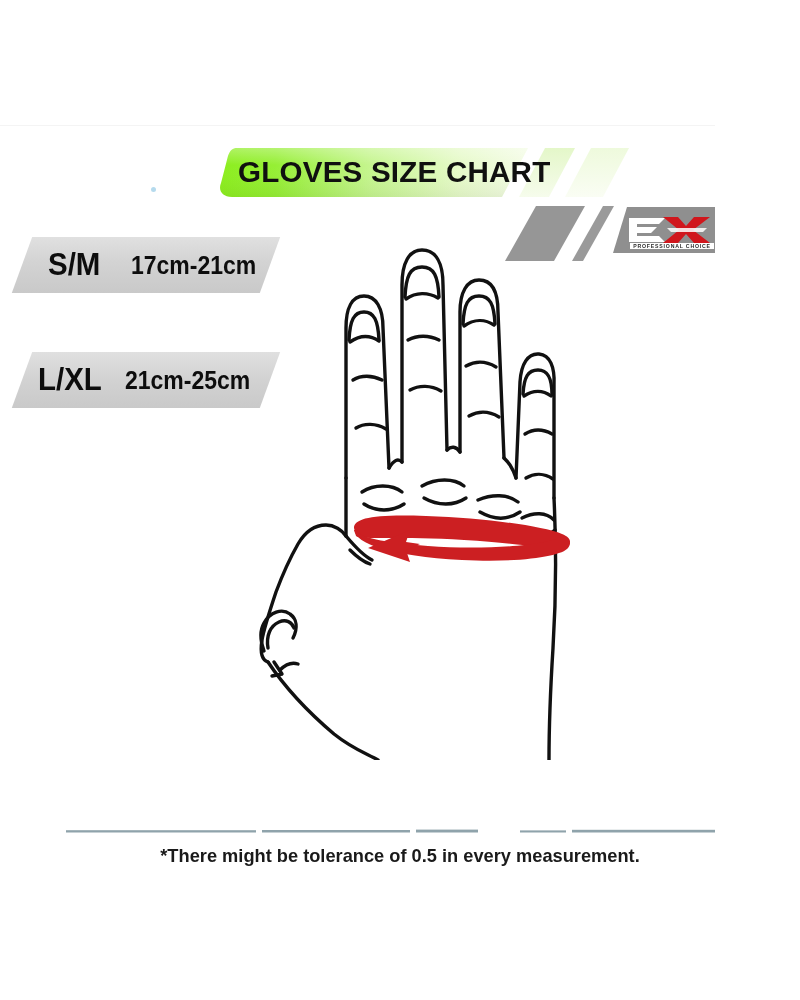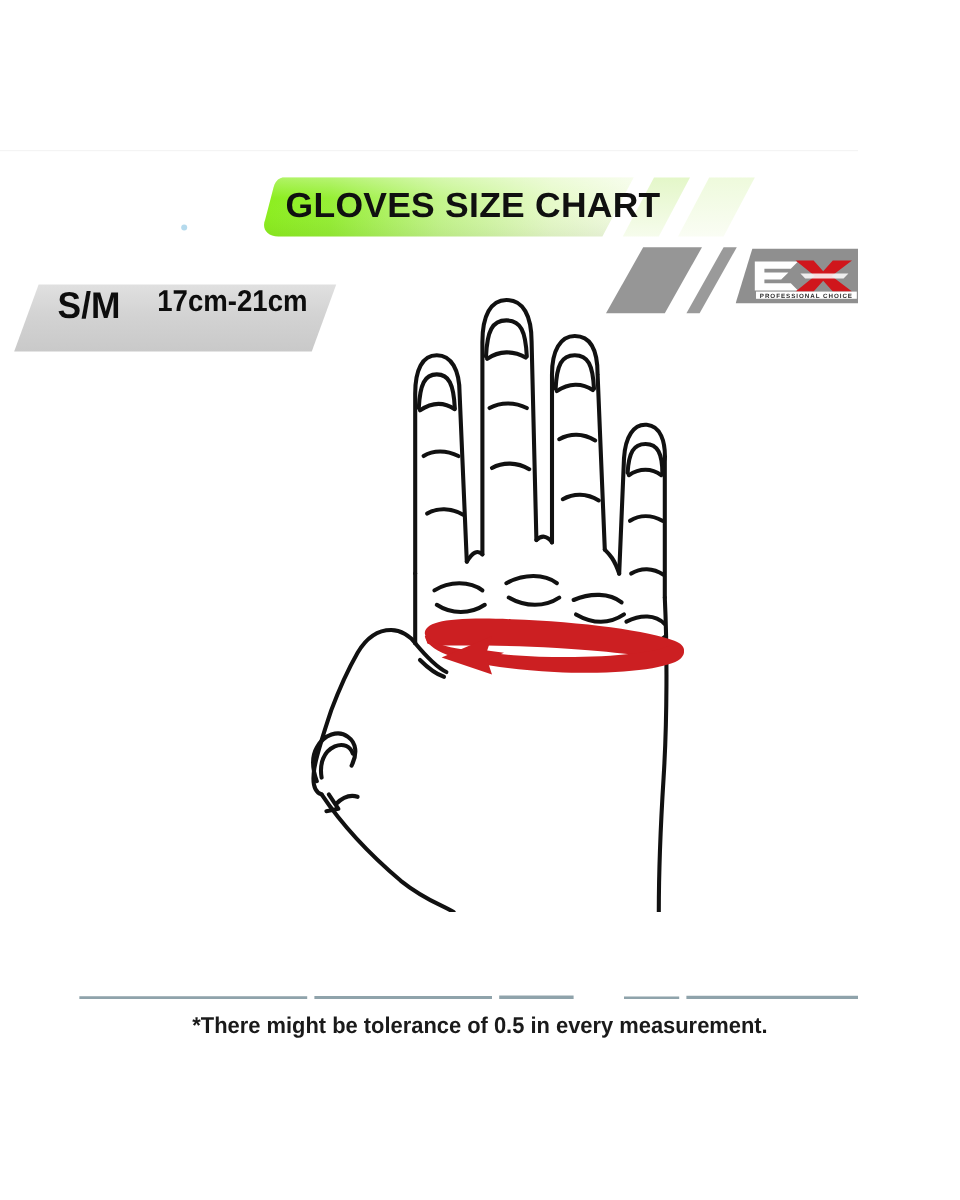--- a/index.html
+++ b/index.html
@@ -92,20 +92,21 @@
     transform-origin: center;
     border: 0;
   }
   .size-content {
     position: absolute;
     left: 0;
     top: 0;
     width: 100%;
     height: 100%;
     display: flex;
+    align-items: center;
     white-space: nowrap;
   }
   .size-code {
     font-family: "Liberation Sans", sans-serif;
     font-weight: bold;
     font-size: 31px;
     color: #0d0d0d;
     transform: scaleX(.95);
     transform-origin: left center;
   }
@@ -227,20 +228,27 @@
   </div>
 
   <div class="size-row" id="size-row-0">
     <div class="size-plate"></div>
     <div class="size-content">
       <span class="size-code">S/M</span>
       <span class="size-range">17cm-21cm</span>
     </div>
   </div>
 
+  <div class="size-row" id="size-row-1">
+    <div class="size-plate"></div>
+    <div class="size-content">
+      <span class="size-code">L/XL</span>
+      <span class="size-range">21cm-25cm</span>
+    </div>
+  </div>
 
   <div class="hand-wrap">
     <svg width="400" height="560" viewBox="0 0 400 560" xmlns="http://www.w3.org/2000/svg" fill="none" stroke="#111111" stroke-width="3.4" stroke-linecap="round" stroke-linejoin="round">
 
       <path d="M96 278
                L96 128
                C96 108 102 96 114 96
                C126 96 133 108 133 128
                L139 268"></path>
 

